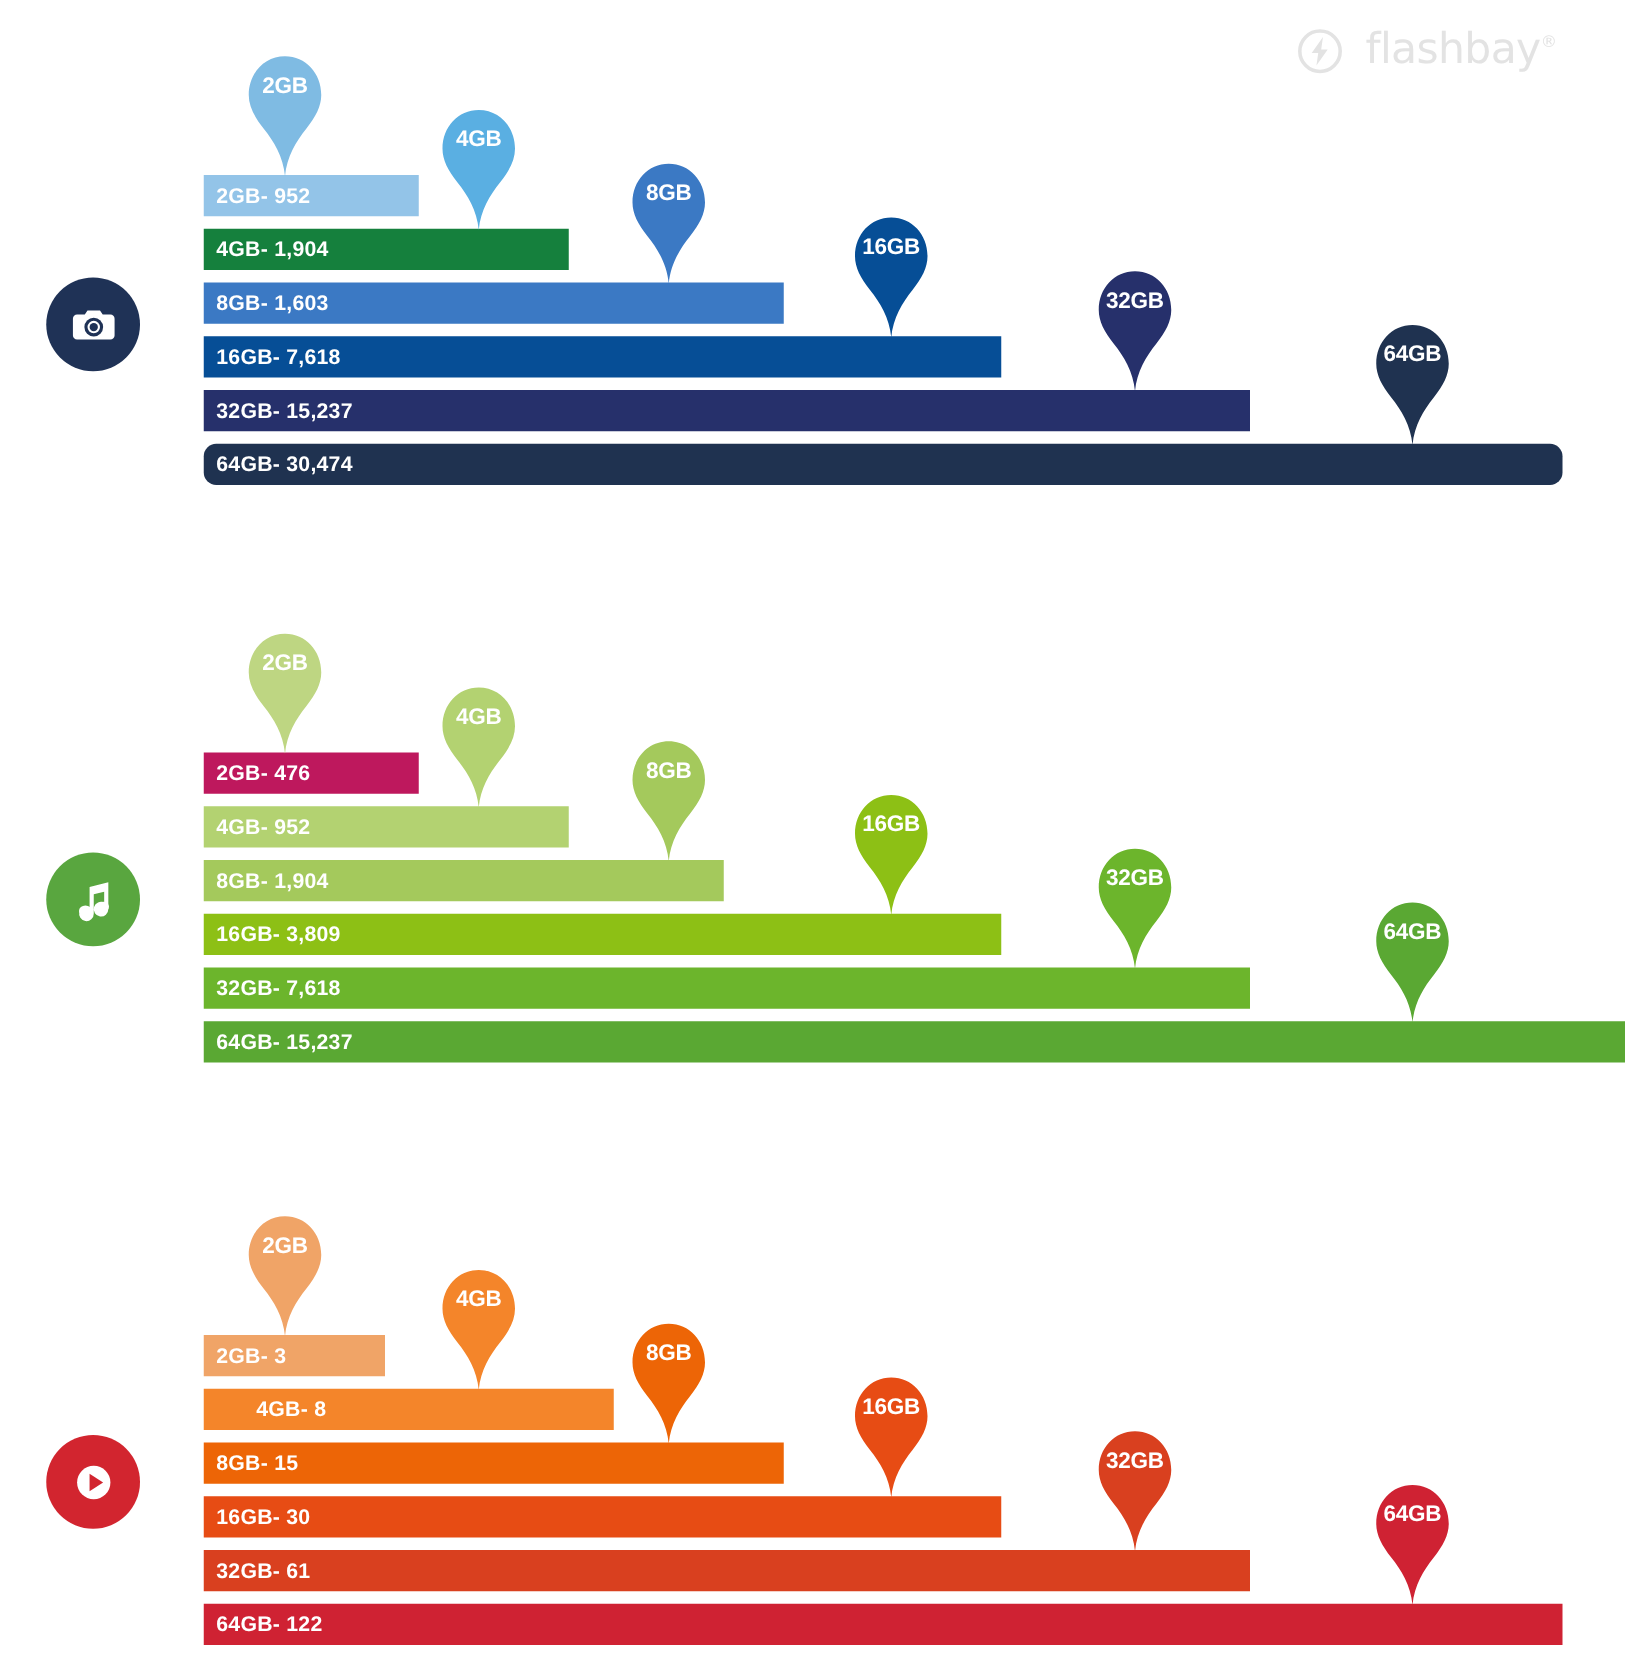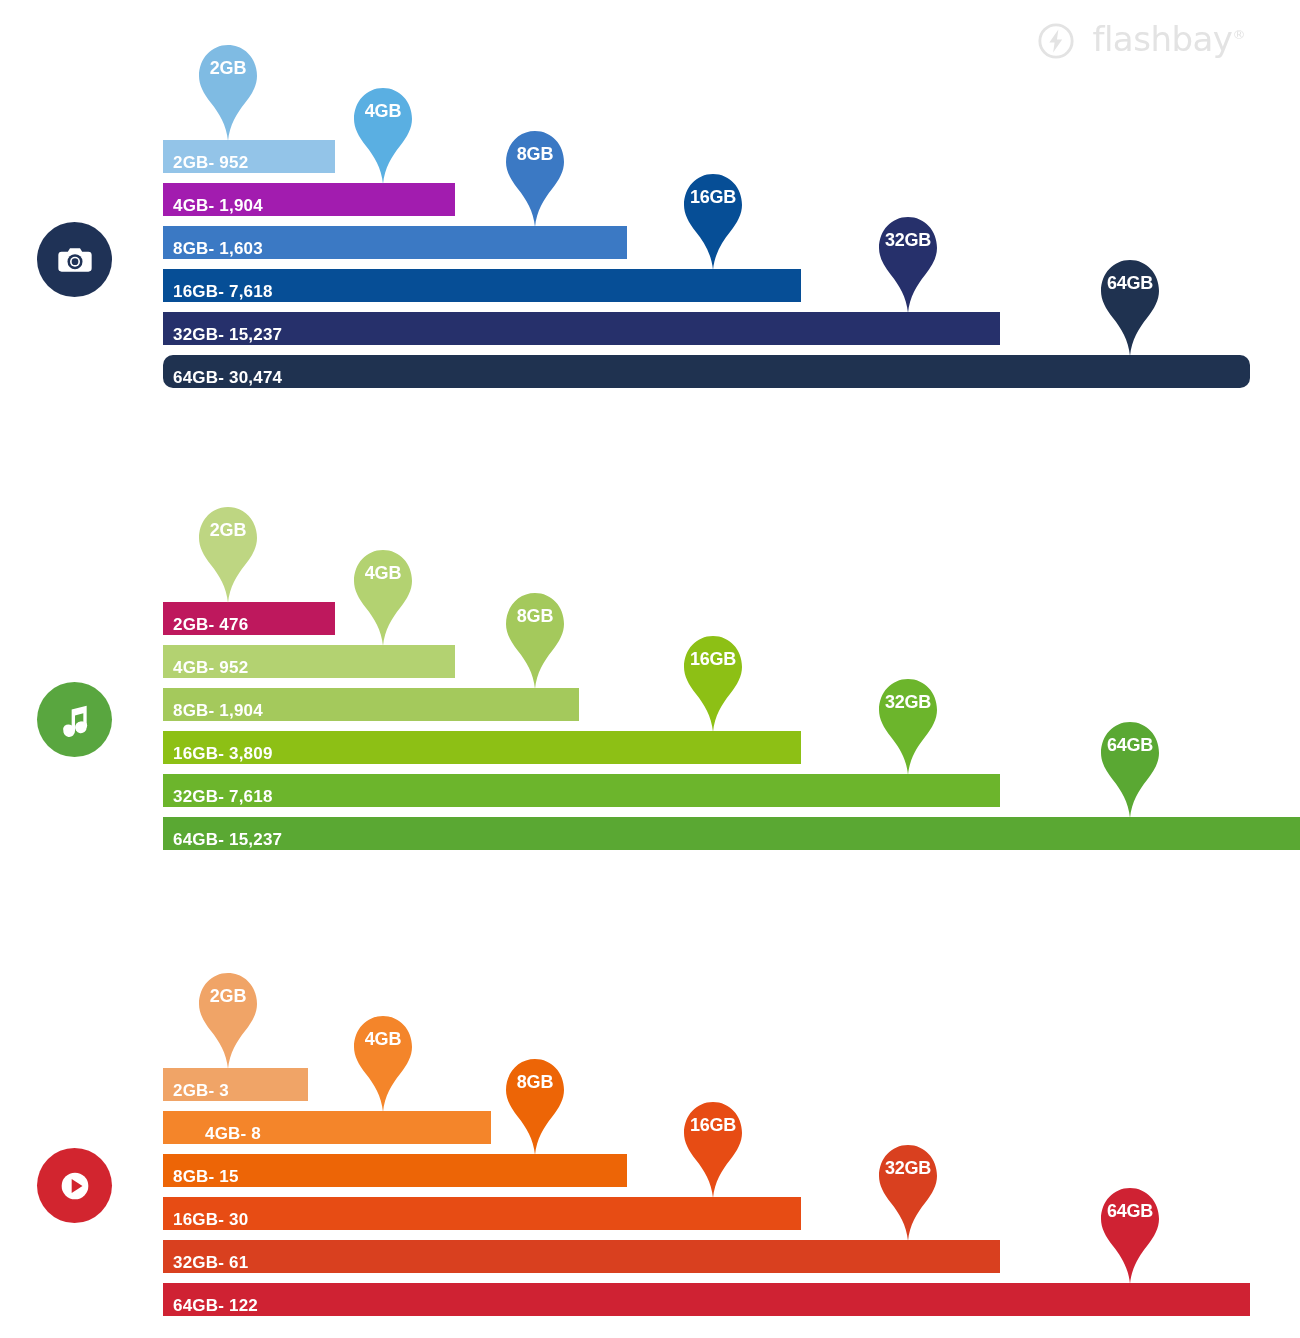--- a/index.html
+++ b/index.html
@@ -29,21 +29,21 @@
   .section{position:absolute;left:0;width:1300px;}
 
   .sec-icon{
     position:absolute;width:75px;height:75px;border-radius:50%;
     left:37px;display:flex;align-items:center;justify-content:center;
   }
   .sec-icon svg{display:block;}
 
   .bar{
     position:absolute;left:0;height:33px;
-    display:flex;align-items:flex-end;
+    display:flex;align-items:center;
     box-sizing:border-box;
   }
   .bar .lbl{
     color:#ffffff;font-size:17px;font-weight:bold;
     padding-left:10px;white-space:nowrap;letter-spacing:.2px;
   }
 
   
   .pin{position:absolute;width:70px;height:105px;}
   .pin svg{position:absolute;left:0;top:0;width:70px;height:105px;}
@@ -81,21 +81,21 @@
       </div>
       <div class="bar" style="top: 140px; left: 163px; width: 172px; background: rgb(147, 196, 232);">
         <span class="lbl">2GB- 952</span>
       </div>
       <div class="pin" style="left: 193px; top: 37px;">
         <svg viewBox="0 0 70 105" width="70" height="105">
           <path fill="#7fbbe3" d="M35 104 C33.5 88 26 76 18 66 C10.5 56.5 6 48 6 39 C6 21.5 18.5 8 35 8 C51.5 8 64 21.5 64 39 C64 48 59.5 56.5 52 66 C44 76 36.5 88 35 104 Z"></path>
         </svg>
         <span class="ptxt">2GB</span>
       </div>
-      <div class="bar" style="top: 183px; left: 163px; width: 292px; background: #a21caf;">
+      <div class="bar" style="top: 183px; left: 163px; width: 292px; background: #15803d;">
         <span class="lbl">4GB- 1,904</span>
       </div>
       <div class="pin" style="left: 348px; top: 80px;">
         <svg viewBox="0 0 70 105" width="70" height="105">
           <path fill="#5aafe2" d="M35 104 C33.5 88 26 76 18 66 C10.5 56.5 6 48 6 39 C6 21.5 18.5 8 35 8 C51.5 8 64 21.5 64 39 C64 48 59.5 56.5 52 66 C44 76 36.5 88 35 104 Z"></path>
         </svg>
         <span class="ptxt">4GB</span>
       </div>
       <div class="bar" style="top: 226px; left: 163px; width: 464px; background: rgb(59, 121, 196);">
         <span class="lbl">8GB- 1,603</span>

